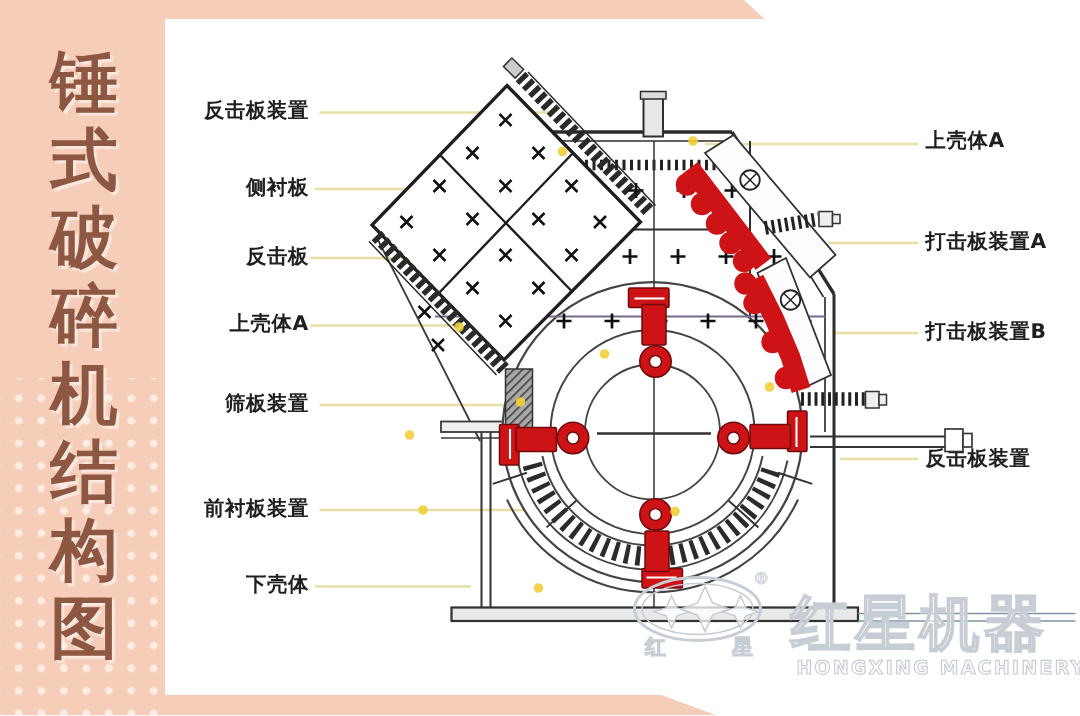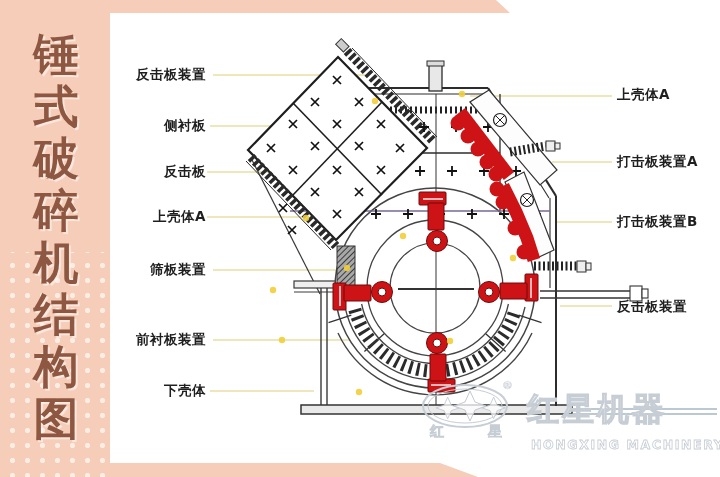--- a/index.html
+++ b/index.html
@@ -22,21 +22,21 @@
     text-shadow:2px 2px 1px rgba(255,255,255,.55);
   }
   
   .lbl{position:absolute;font-size:13.5px;font-weight:bold;color:#1f1f1f;
     letter-spacing:.5px;white-space:nowrap;line-height:18px;}
   .lbl-left{right:514px;text-align:right;margin-left:28px;}
   .lbl-right{left:617px;text-align:center;}
   
   .wm{position:absolute;color:rgba(255,255,255,.55);-webkit-text-stroke:1.1px #c7cdd5;
       font-weight:bold;white-space:nowrap;z-index:6;}
-  .wm-cn{left:527px;top:388px;font-size:32px;letter-spacing:3px;}
+  .wm-cn{left:527px;top:388px;font-size:40px;letter-spacing:3px;}
   .wm-en{left:531px;top:437px;font-size:12.5px;letter-spacing:1.6px;-webkit-text-stroke:.8px #c7cdd5;}
   .wm-badge-cn{font-size:14px;-webkit-text-stroke:.8px #c7cdd5;}
   .wm-reg{left:502px;top:379px;font-size:11px;-webkit-text-stroke:.5px #c7cdd5;color:rgba(255,255,255,.6);}
   #badge-svg{position:absolute;left:418px;top:380px;z-index:6;}
   #diagram-svg{position:absolute;left:0;top:0;z-index:4;}
 </style>
 </head>
 <body>
 
 <div id="stage">

